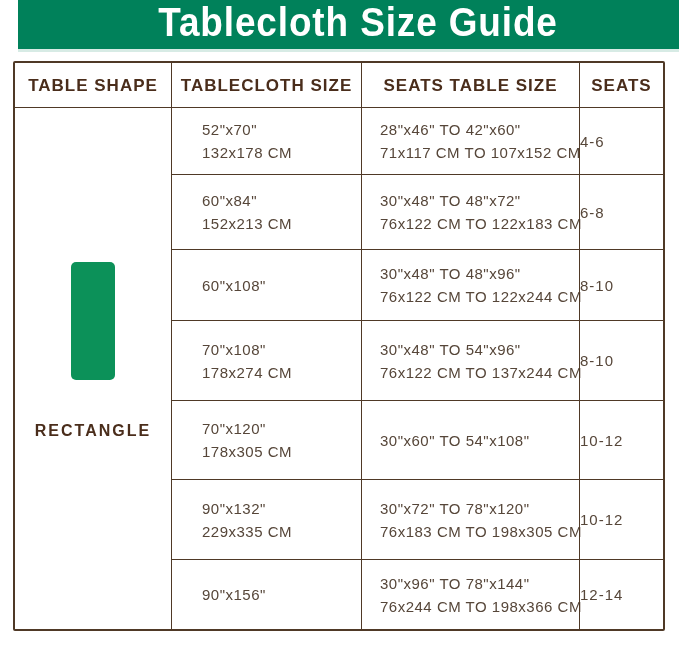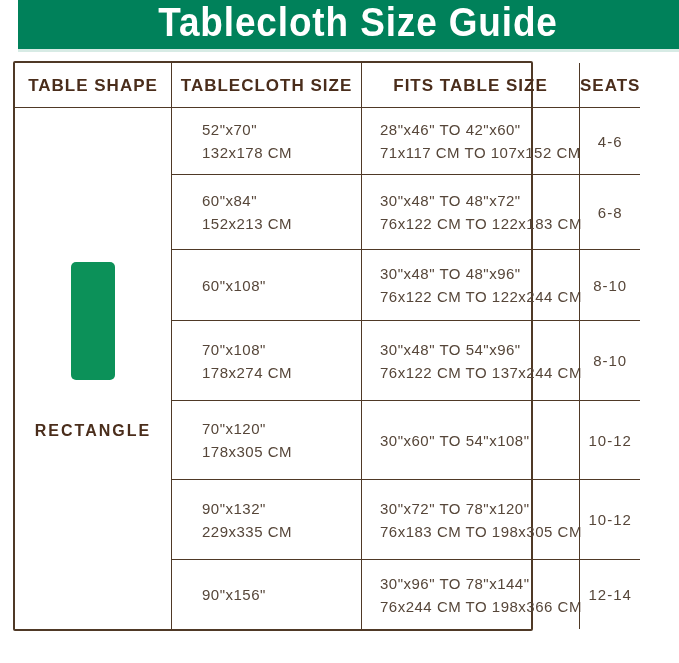--- a/index.html
+++ b/index.html
@@ -27,21 +27,21 @@
     color: #ffffff;
     font-size: 41px;
     font-weight: bold;
     letter-spacing: 1px;
     transform: scaleX(0.9);
     white-space: nowrap;
     padding-bottom: 4px;
   }
   .guide-table {
     margin: 9px 14px 0 13px;
-    width: 520px;
+    width: 652px;
     border: 2px solid var(--border-brown);
     border-radius: 2px;
     display: grid;
     grid-template-columns: 156px 190px 218px 1fr;
     grid-template-rows: 44px 67px 75px 71px 80px 79px 80px 70px;
     color: var(--body-text);
   }
   .cell {
     display: flex;
     flex-direction: column;
@@ -75,34 +75,34 @@
   }
   .shape-label {
     margin-top: 39px;
     font-weight: bold;
     font-size: 16px;
     letter-spacing: 2px;
     color: var(--header-text);
   }
   .size-cell { padding-left: 30px; }
   .fits-cell { padding-left: 18px; white-space: nowrap; }
-  .seats-cell { align-items: center; letter-spacing: 1px; }
+  .seats-cell { align-items: flex-start; letter-spacing: 1px; }
 </style>
 </head>
 <body>
 
 <div class="banner">
   <div class="title">Tablecloth Size Guide</div>
 </div>
 
 <div class="guide-table">
 
   <div class="cell header-cell no-top no-left">TABLE SHAPE</div>
   <div class="cell header-cell no-top">TABLECLOTH SIZE</div>
-  <div class="cell header-cell no-top">FITS TABLE SIZE</div>
+  <div class="cell header-cell no-top">SEATS TABLE SIZE</div>
   <div class="cell header-cell no-top">SEATS</div>
 
   <div class="cell shape-cell no-left">
     <div class="shape-rect"></div>
     <div class="shape-label">RECTANGLE</div>
   </div>
 
   <div class="cell size-cell">
     <span>52"x70"</span>
     <span>132x178 CM</span>

